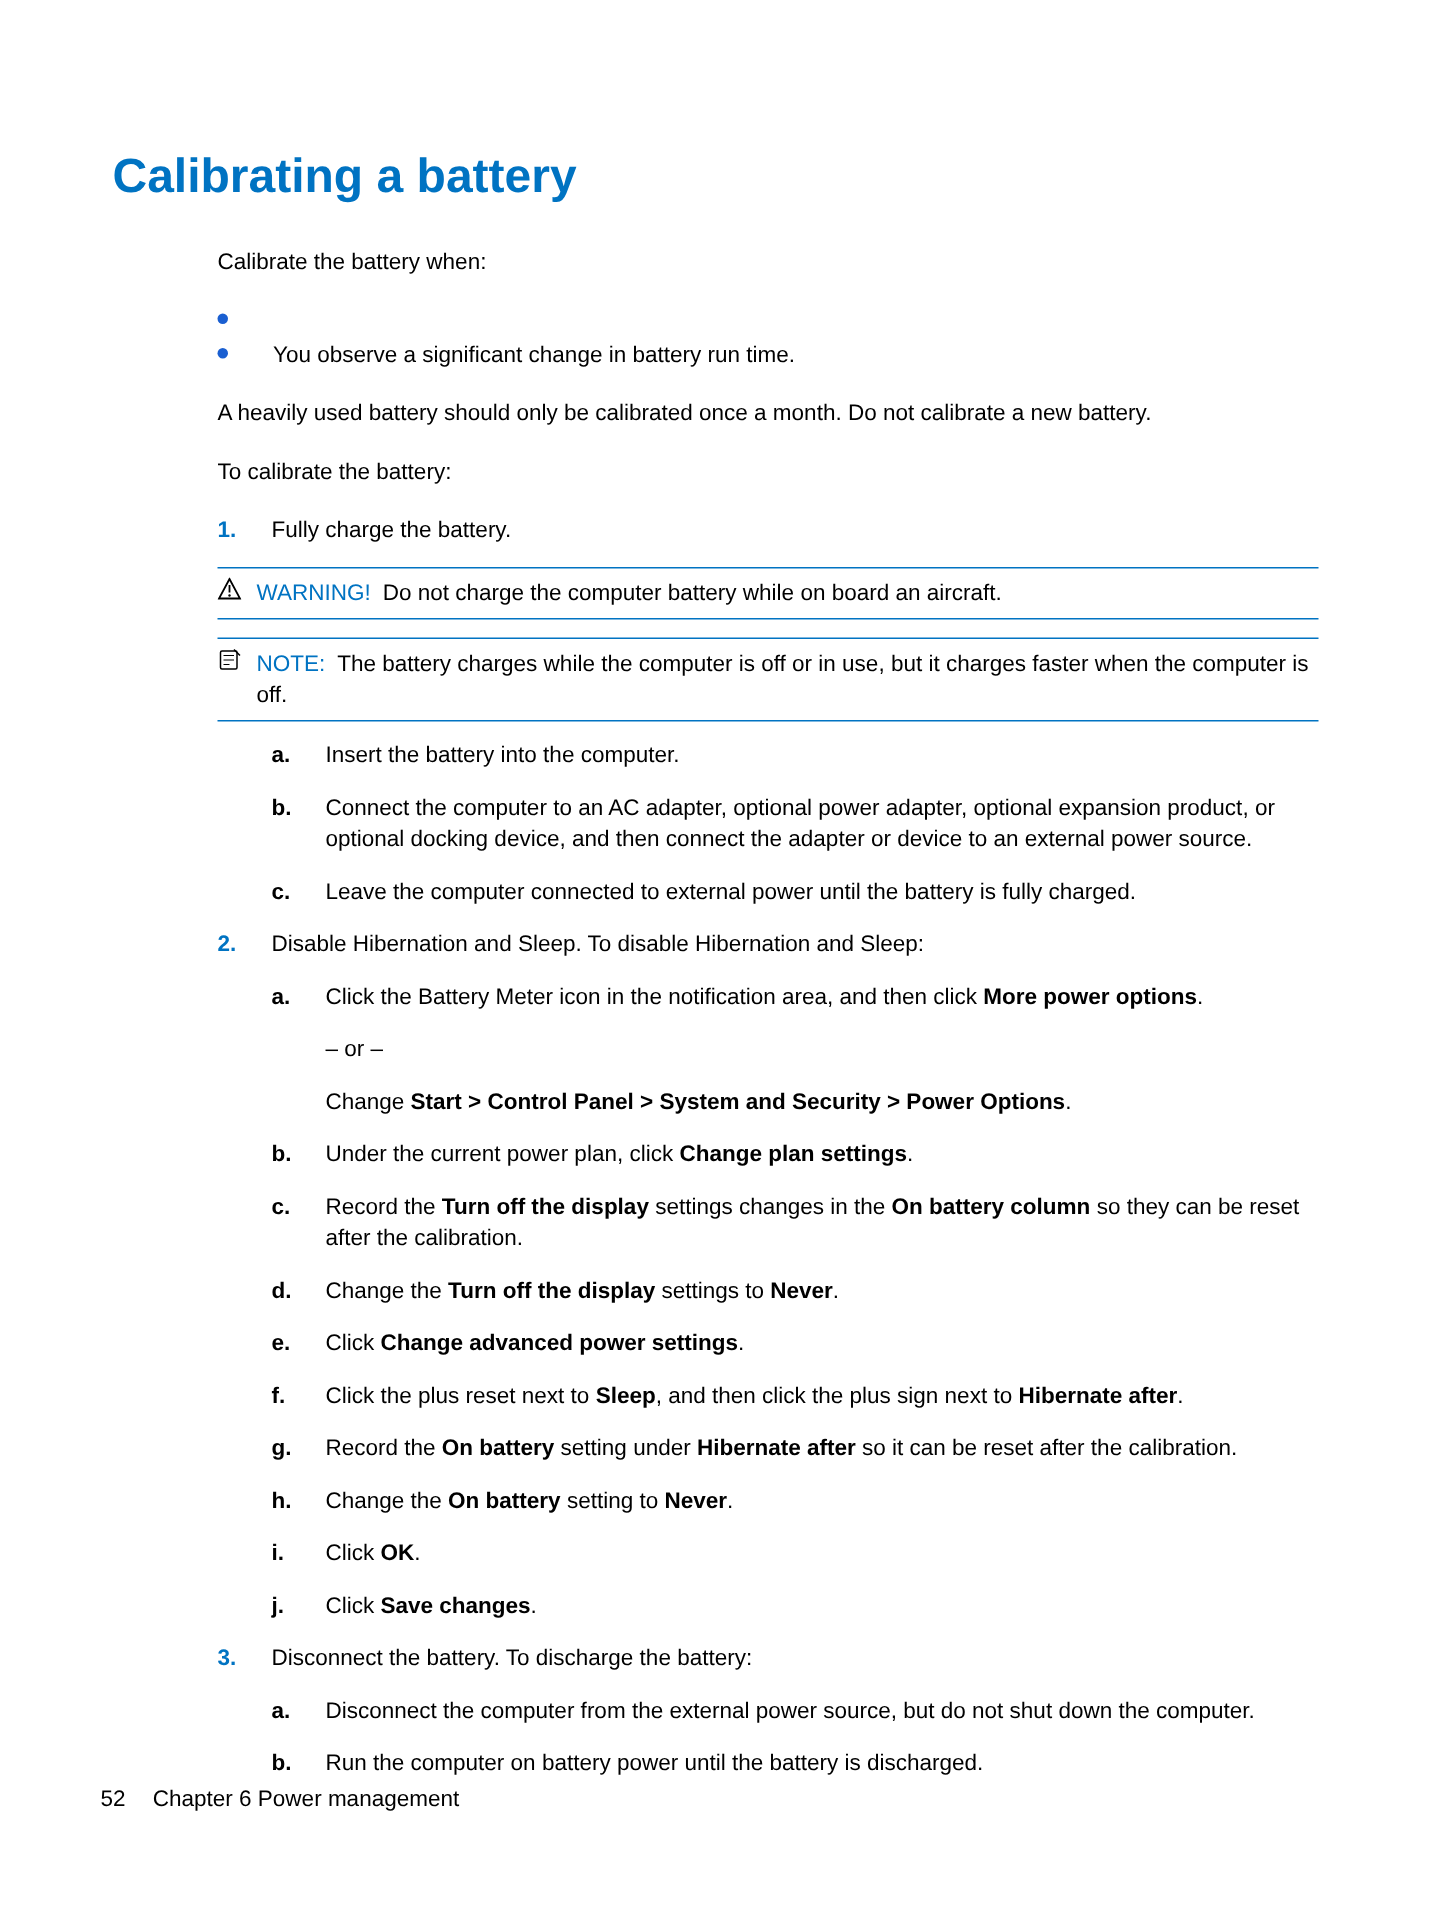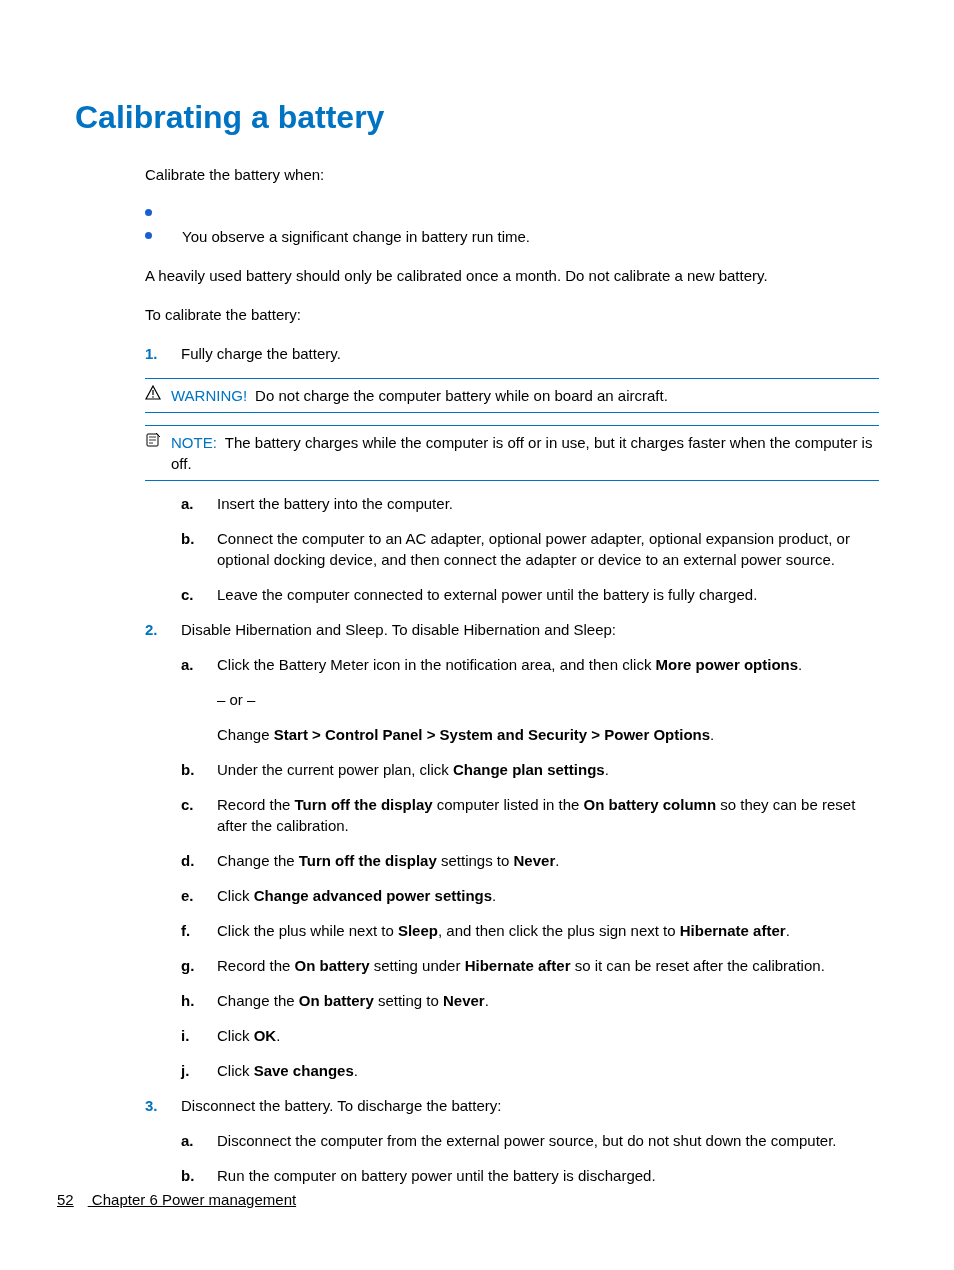--- a/index.html
+++ b/index.html
@@ -77,23 +77,22 @@
       font-weight: bold;
       width: 36px;
       flex-shrink: 0;
     }
     .sub-ol-body { flex: 1; }
     .b { font-weight: bold; }
     .or { margin: 14px 0; }
     .footer {
       position: absolute;
       bottom: 60px;
-      left: 57px;
+      left: 67px;
       font-size: 15px;
-      text-decoration: underline;
     }
     .footer-page { margin-right: 14px; }
     svg { display: block; }
   </style>
 </head>
 <body>
 
 <h1>Calibrating a battery</h1>
 
 <div class="content">
@@ -175,33 +174,33 @@
         <div class="or">– or –</div>
         <span>Change </span><span class="b">Start &gt; Control Panel &gt; System and Security &gt; Power Options</span><span>.</span>
       </span>
     </div>
     <div class="sub-ol-item">
       <span class="sub-ol-label">b.</span>
       <span class="sub-ol-body"><span>Under the current power plan, click </span><span class="b">Change plan settings</span><span>.</span></span>
     </div>
     <div class="sub-ol-item">
       <span class="sub-ol-label">c.</span>
-      <span class="sub-ol-body"><span>Record the </span><span class="b">Turn off the display</span><span> computer listed in the </span><span class="b">On battery column</span><span> so they can be reset after the calibration.</span></span>
+      <span class="sub-ol-body"><span>Record the </span><span class="b">Turn off the display</span><span> settings changes in the </span><span class="b">On battery column</span><span> so they can be reset after the calibration.</span></span>
     </div>
     <div class="sub-ol-item">
       <span class="sub-ol-label">d.</span>
       <span class="sub-ol-body"><span>Change the </span><span class="b">Turn off the display</span><span> settings to </span><span class="b">Never</span><span>.</span></span>
     </div>
     <div class="sub-ol-item">
       <span class="sub-ol-label">e.</span>
       <span class="sub-ol-body"><span>Click </span><span class="b">Change advanced power settings</span><span>.</span></span>
     </div>
     <div class="sub-ol-item">
       <span class="sub-ol-label">f.</span>
-      <span class="sub-ol-body"><span>Click the plus while next to </span><span class="b">Sleep</span><span>, and then click the plus sign next to </span><span class="b">Hibernate after</span><span>.</span></span>
+      <span class="sub-ol-body"><span>Click the plus reset next to </span><span class="b">Sleep</span><span>, and then click the plus sign next to </span><span class="b">Hibernate after</span><span>.</span></span>
     </div>
     <div class="sub-ol-item">
       <span class="sub-ol-label">g.</span>
       <span class="sub-ol-body"><span>Record the </span><span class="b">On battery</span><span> setting under </span><span class="b">Hibernate after</span><span> so it can be reset after the calibration.</span></span>
     </div>
     <div class="sub-ol-item">
       <span class="sub-ol-label">h.</span>
       <span class="sub-ol-body"><span>Change the </span><span class="b">On battery</span><span> setting to </span><span class="b">Never</span><span>.</span></span>
     </div>
     <div class="sub-ol-item">

